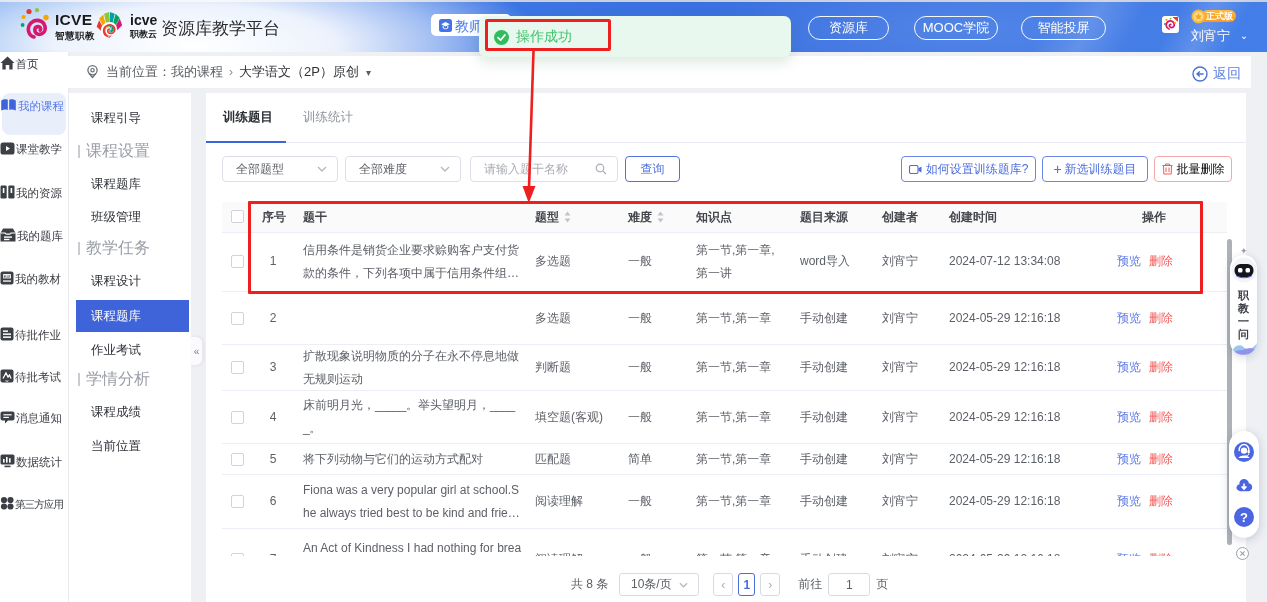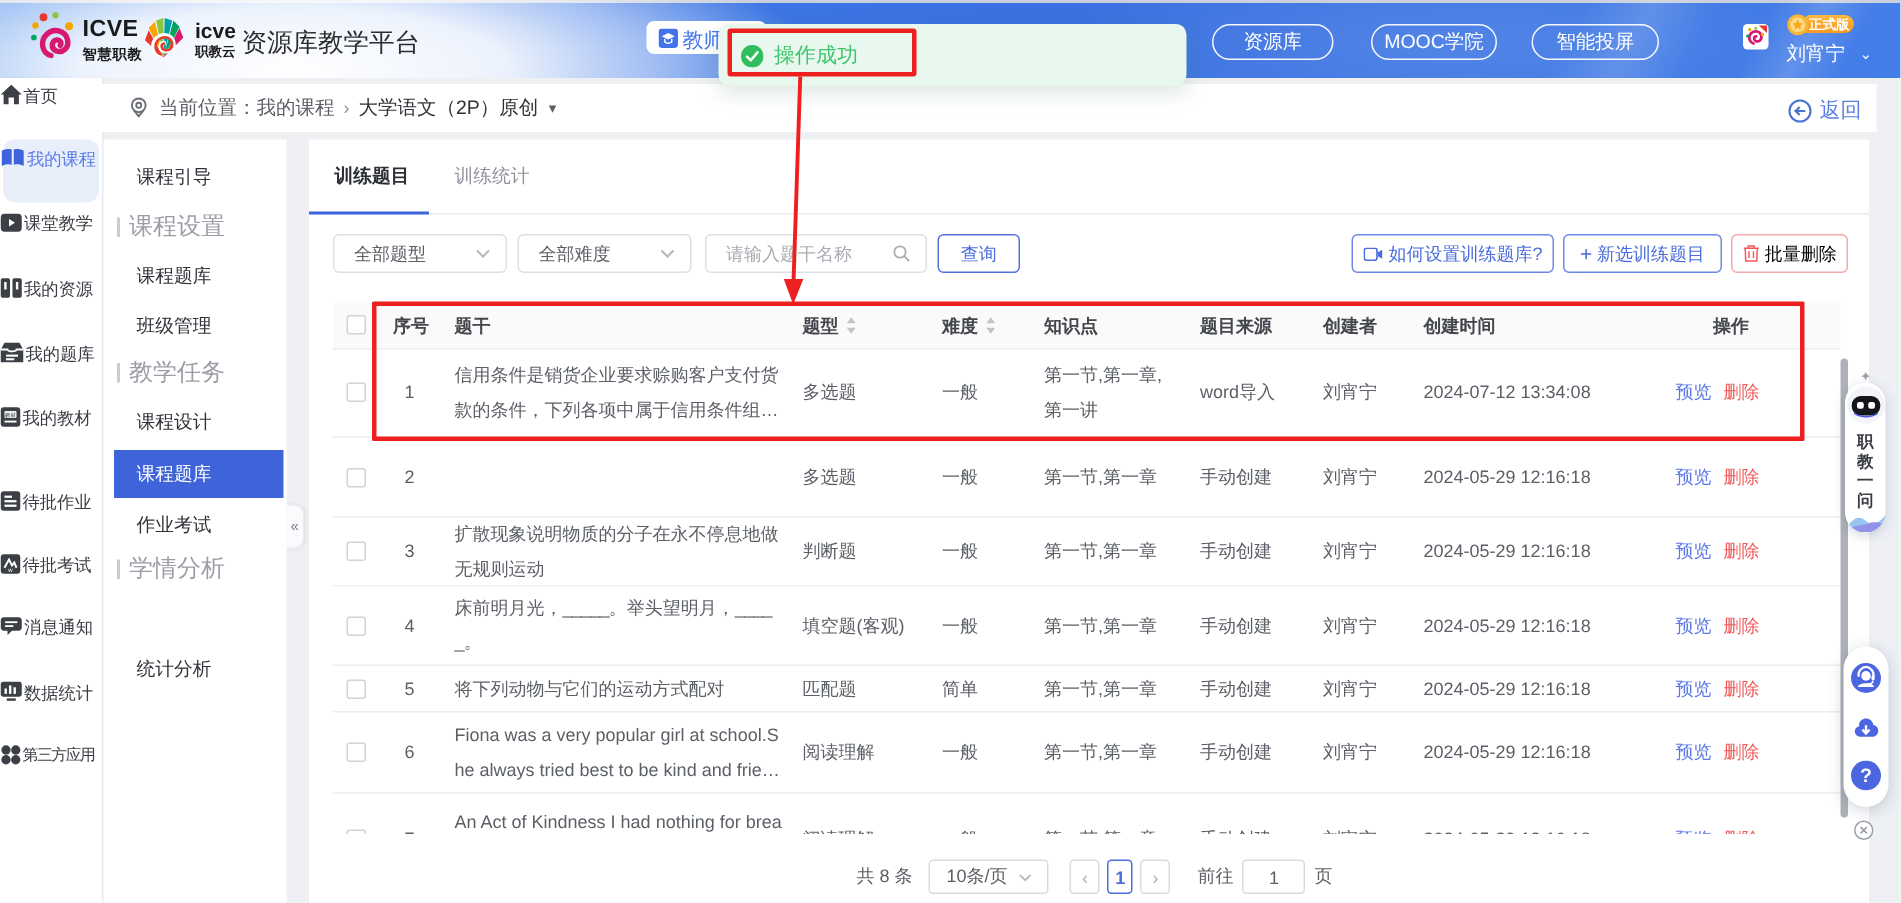--- a/index.html
+++ b/index.html
@@ -232,21 +232,22 @@
  <div class="sm" style="top:9px">课程引导</div>
  <div class="sg" style="top:43px"><i></i>课程设置</div>
  <div class="sm" style="top:75px">课程题库</div>
  <div class="sm" style="top:108px">班级管理</div>
  <div class="sg" style="top:140px"><i></i>教学任务</div>
  <div class="sm" style="top:172px">课程设计</div>
  <div class="ab" style="left:7px;top:207px;width:113px;height:32px;background:#3f63d8"></div>
  <div class="sm" style="top:207px;color:#fff">课程题库</div>
  <div class="sm" style="top:241px">作业考试</div>
  <div class="sg" style="top:271px"><i></i>学情分析</div>
- <div class="sm" style="top:337px">统计分析</div>
+ <div class="sm" style="top:303px">课程成绩</div>
+ <div class="sm" style="top:337px">当前位置</div>
 </div>
 
 <div class="ab" style="left:191px;top:336px;width:11px;height:28px;background:#fbfbfd;border:1px solid #e8eaf0;border-left:none;border-radius:0 7px 7px 0;box-shadow:1px 0 3px rgba(0,0,0,.06);display:flex;align-items:center;justify-content:center;color:#7a7e88;font-size:10px">«</div>
 
 <div class="ab" id="content" style="left:206px;top:93px;width:1040px;height:509px;background:#fff;overflow:hidden">
 
  <div class="ab" style="left:0;top:49px;width:1040px;height:1px;background:#e7eaf0"></div>
  <div class="ab" style="left:0;top:47.5px;width:80px;height:2.5px;background:#3d64dd"></div>
  <div class="ab" style="left:17px;top:16px;font-size:12.5px;font-weight:bold;color:#2c2f36">训练题目</div>
  <div class="ab" style="left:97px;top:16px;font-size:12.5px;color:#8f939b">训练统计</div>

